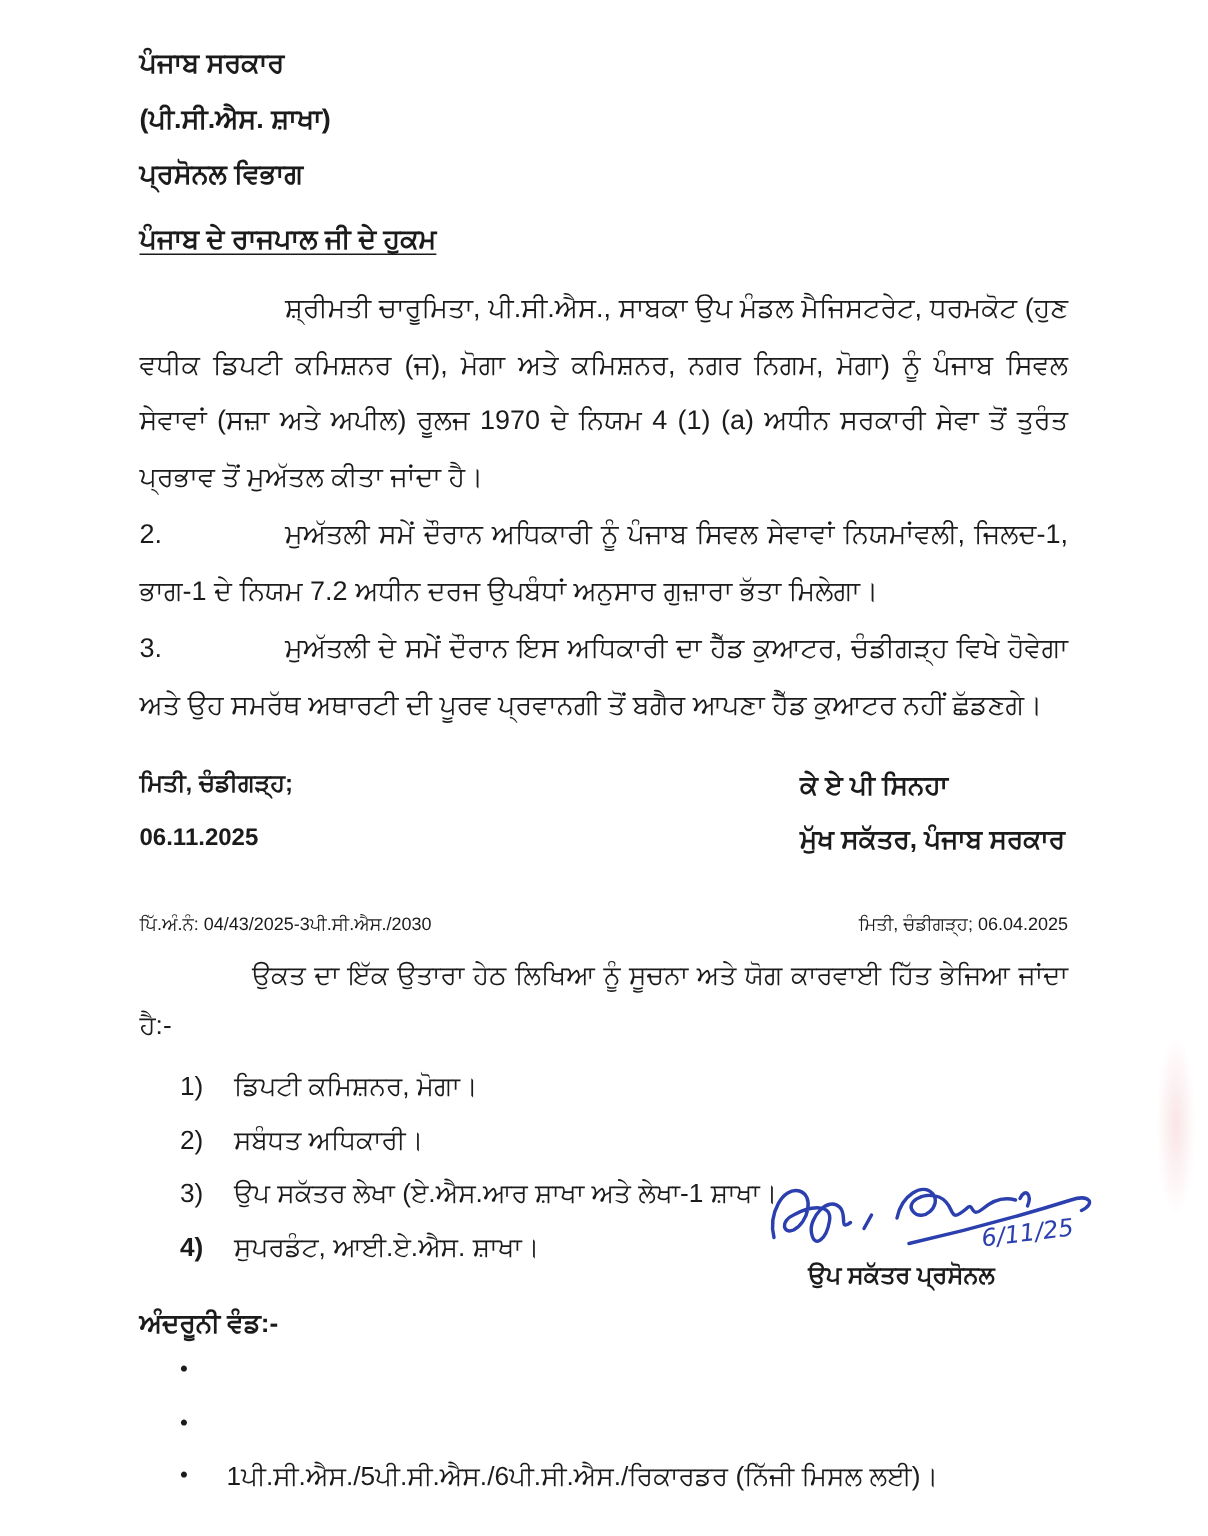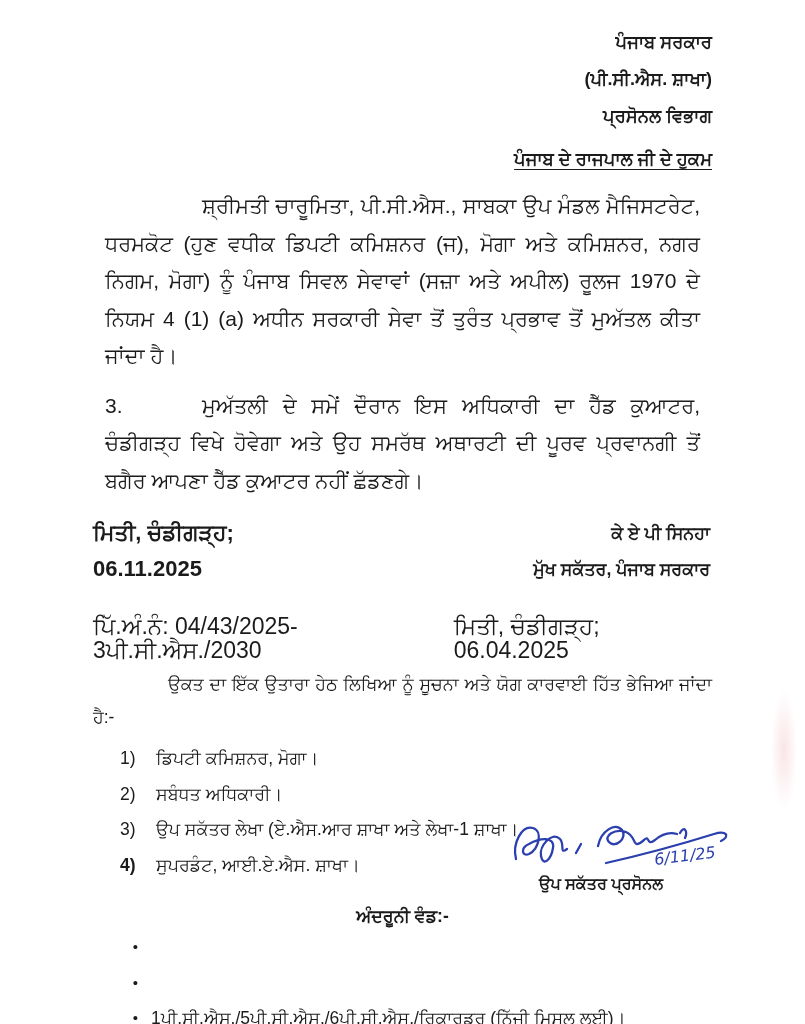--- a/index.html
+++ b/index.html
@@ -4,58 +4,58 @@
 <style>
   html,body{margin:0;padding:0;}
   body{
     width:805px;height:1024px;overflow:hidden;background:#ffffff;
     font-family:"Liberation Sans","DejaVu Sans",sans-serif;
     color:#1b1b1b;position:relative;
   }
   .page{padding:24px 93px 0 93px;position:relative;}
 
   
-  .letterhead{text-align:right;font-weight:700;font-size:18px;line-height:37px;}
+  .letterhead{text-align:left;font-weight:700;font-size:18px;line-height:37px;}
   .order-heading{
-    text-align:right;font-weight:700;font-size:18px;line-height:37px;
+    text-align:left;font-weight:700;font-size:18px;line-height:37px;
     margin-top:6px;
   }
   .order-heading span{text-decoration:underline;text-underline-offset:4px;}
 
   
   .body-para{
-    font-size:21px;line-height:37.5px;text-align:justify;margin:12px;
+    font-size:18px;line-height:37.5px;text-align:justify;margin:0;
   }
   .para-first{margin-top:9px;text-indent:97px;}
   .num-para{margin-top:1px;}
   .para-num{display:inline-block;width:97px;text-indent:0;}
 
   
   .sign-row{display:flex;justify-content:space-between;margin-top:16px;}
-  .date-block{font-weight:700;font-size:22px;line-height:36px;}
-  .signatory-block{font-weight:700;font-size:17.5px;line-height:36px;text-align:right;margin-right:2px;}
+  .date-block{font-weight:700;font-size:16px;line-height:36px;}
+  .signatory-block{font-weight:700;font-size:17.5px;line-height:36px;text-align:left;margin-right:2px;}
 
   
-  .endorse-row{display:flex;justify-content:space-between;margin-top:27px;font-size:23px;line-height:24px;}
+  .endorse-row{display:flex;justify-content:space-between;margin-top:27px;font-size:12px;line-height:24px;}
   .endorse-body{font-size:17.5px;line-height:33px;text-align:justify;margin:6px 0 0 0;text-indent:75px;}
 
   
   .lower-wrap{position:relative;}
   .copy-list{margin-top:7px;}
   .copy-item{display:flex;font-size:17.5px;line-height:35.5px;padding-left:27px;}
   .copy-num{width:36px;flex:0 0 36px;}
   .copy-num.bold{font-weight:700;}
 
   
   .signature-block{position:absolute;right:-40px;top:62px;width:250px;text-align:center;}
   .signature-svg{display:block;margin:0 auto -14px auto;}
   .signature-title{font-weight:700;font-size:16px;margin-right:52px;}
 
   
-  .internal{margin-top:20px;text-align:center;}
+  .internal{margin-top:20px;}
   .internal-heading{font-weight:700;font-size:17.5px;line-height:26px;}
   .bullet-item{display:flex;font-size:17.5px;line-height:34.5px;padding-left:27px;margin-top:1px;}
   .bullet-glyph{width:31px;flex:0 0 31px;font-size:15px;}
 
   .smudge{
     position:absolute;right:8px;top:690px;width:26px;height:120px;border-radius:50%;
     background:radial-gradient(closest-side,rgba(233,150,160,0.25),rgba(233,150,160,0));
     pointer-events:none;
   }
 </style>
@@ -69,20 +69,21 @@
     <div>(ਪੀ.ਸੀ.ਐਸ. ਸ਼ਾਖਾ)</div>
     <div>ਪ੍ਰਸੋਨਲ ਵਿਭਾਗ</div>
   </div>
 
   <div class="order-heading">
     <span>ਪੰਜਾਬ ਦੇ ਰਾਜਪਾਲ ਜੀ ਦੇ ਹੁਕਮ</span>
   </div>
 
   <p class="body-para para-first">ਸ਼੍ਰੀਮਤੀ ਚਾਰੂਮਿਤਾ, ਪੀ.ਸੀ.ਐਸ., ਸਾਬਕਾ ਉਪ ਮੰਡਲ ਮੈਜਿਸਟਰੇਟ, ਧਰਮਕੋਟ (ਹੁਣ ਵਧੀਕ ਡਿਪਟੀ ਕਮਿਸ਼ਨਰ (ਜ), ਮੋਗਾ ਅਤੇ ਕਮਿਸ਼ਨਰ, ਨਗਰ ਨਿਗਮ, ਮੋਗਾ) ਨੂੰ ਪੰਜਾਬ ਸਿਵਲ ਸੇਵਾਵਾਂ (ਸਜ਼ਾ ਅਤੇ ਅਪੀਲ) ਰੂਲਜ 1970 ਦੇ ਨਿਯਮ 4 (1) (a) ਅਧੀਨ ਸਰਕਾਰੀ ਸੇਵਾ ਤੋਂ ਤੁਰੰਤ ਪ੍ਰਭਾਵ ਤੋਂ ਮੁਅੱਤਲ ਕੀਤਾ ਜਾਂਦਾ ਹੈ।</p>
 
+  <p class="body-para num-para"><span class="para-num">2.</span><span>ਮੁਅੱਤਲੀ ਸਮੇਂ ਦੌਰਾਨ ਅਧਿਕਾਰੀ ਨੂੰ ਪੰਜਾਬ ਸਿਵਲ ਸੇਵਾਵਾਂ ਨਿਯਮਾਂਵਲੀ, ਜਿਲਦ-1, ਭਾਗ-1 ਦੇ ਨਿਯਮ 7.2 ਅਧੀਨ ਦਰਜ ਉਪਬੰਧਾਂ ਅਨੁਸਾਰ ਗੁਜ਼ਾਰਾ ਭੱਤਾ ਮਿਲੇਗਾ।</span></p>
 
   <p class="body-para num-para"><span class="para-num">3.</span><span>ਮੁਅੱਤਲੀ ਦੇ ਸਮੇਂ ਦੌਰਾਨ ਇਸ ਅਧਿਕਾਰੀ ਦਾ ਹੈੱਡ ਕੁਆਟਰ, ਚੰਡੀਗੜ੍ਹ ਵਿਖੇ ਹੋਵੇਗਾ ਅਤੇ ਉਹ ਸਮਰੱਥ ਅਥਾਰਟੀ ਦੀ ਪੂਰਵ ਪ੍ਰਵਾਨਗੀ ਤੋਂ ਬਗੈਰ ਆਪਣਾ ਹੈੱਡ ਕੁਆਟਰ ਨਹੀਂ ਛੱਡਣਗੇ।</span></p>
 
   <div class="sign-row">
     <div class="date-block">
       <div>ਮਿਤੀ, ਚੰਡੀਗੜ੍ਹ;</div>
       <div>06.11.2025</div>
     </div>
     <div class="signatory-block">
       <div>ਕੇ ਏ ਪੀ ਸਿਨਹਾ</div>

